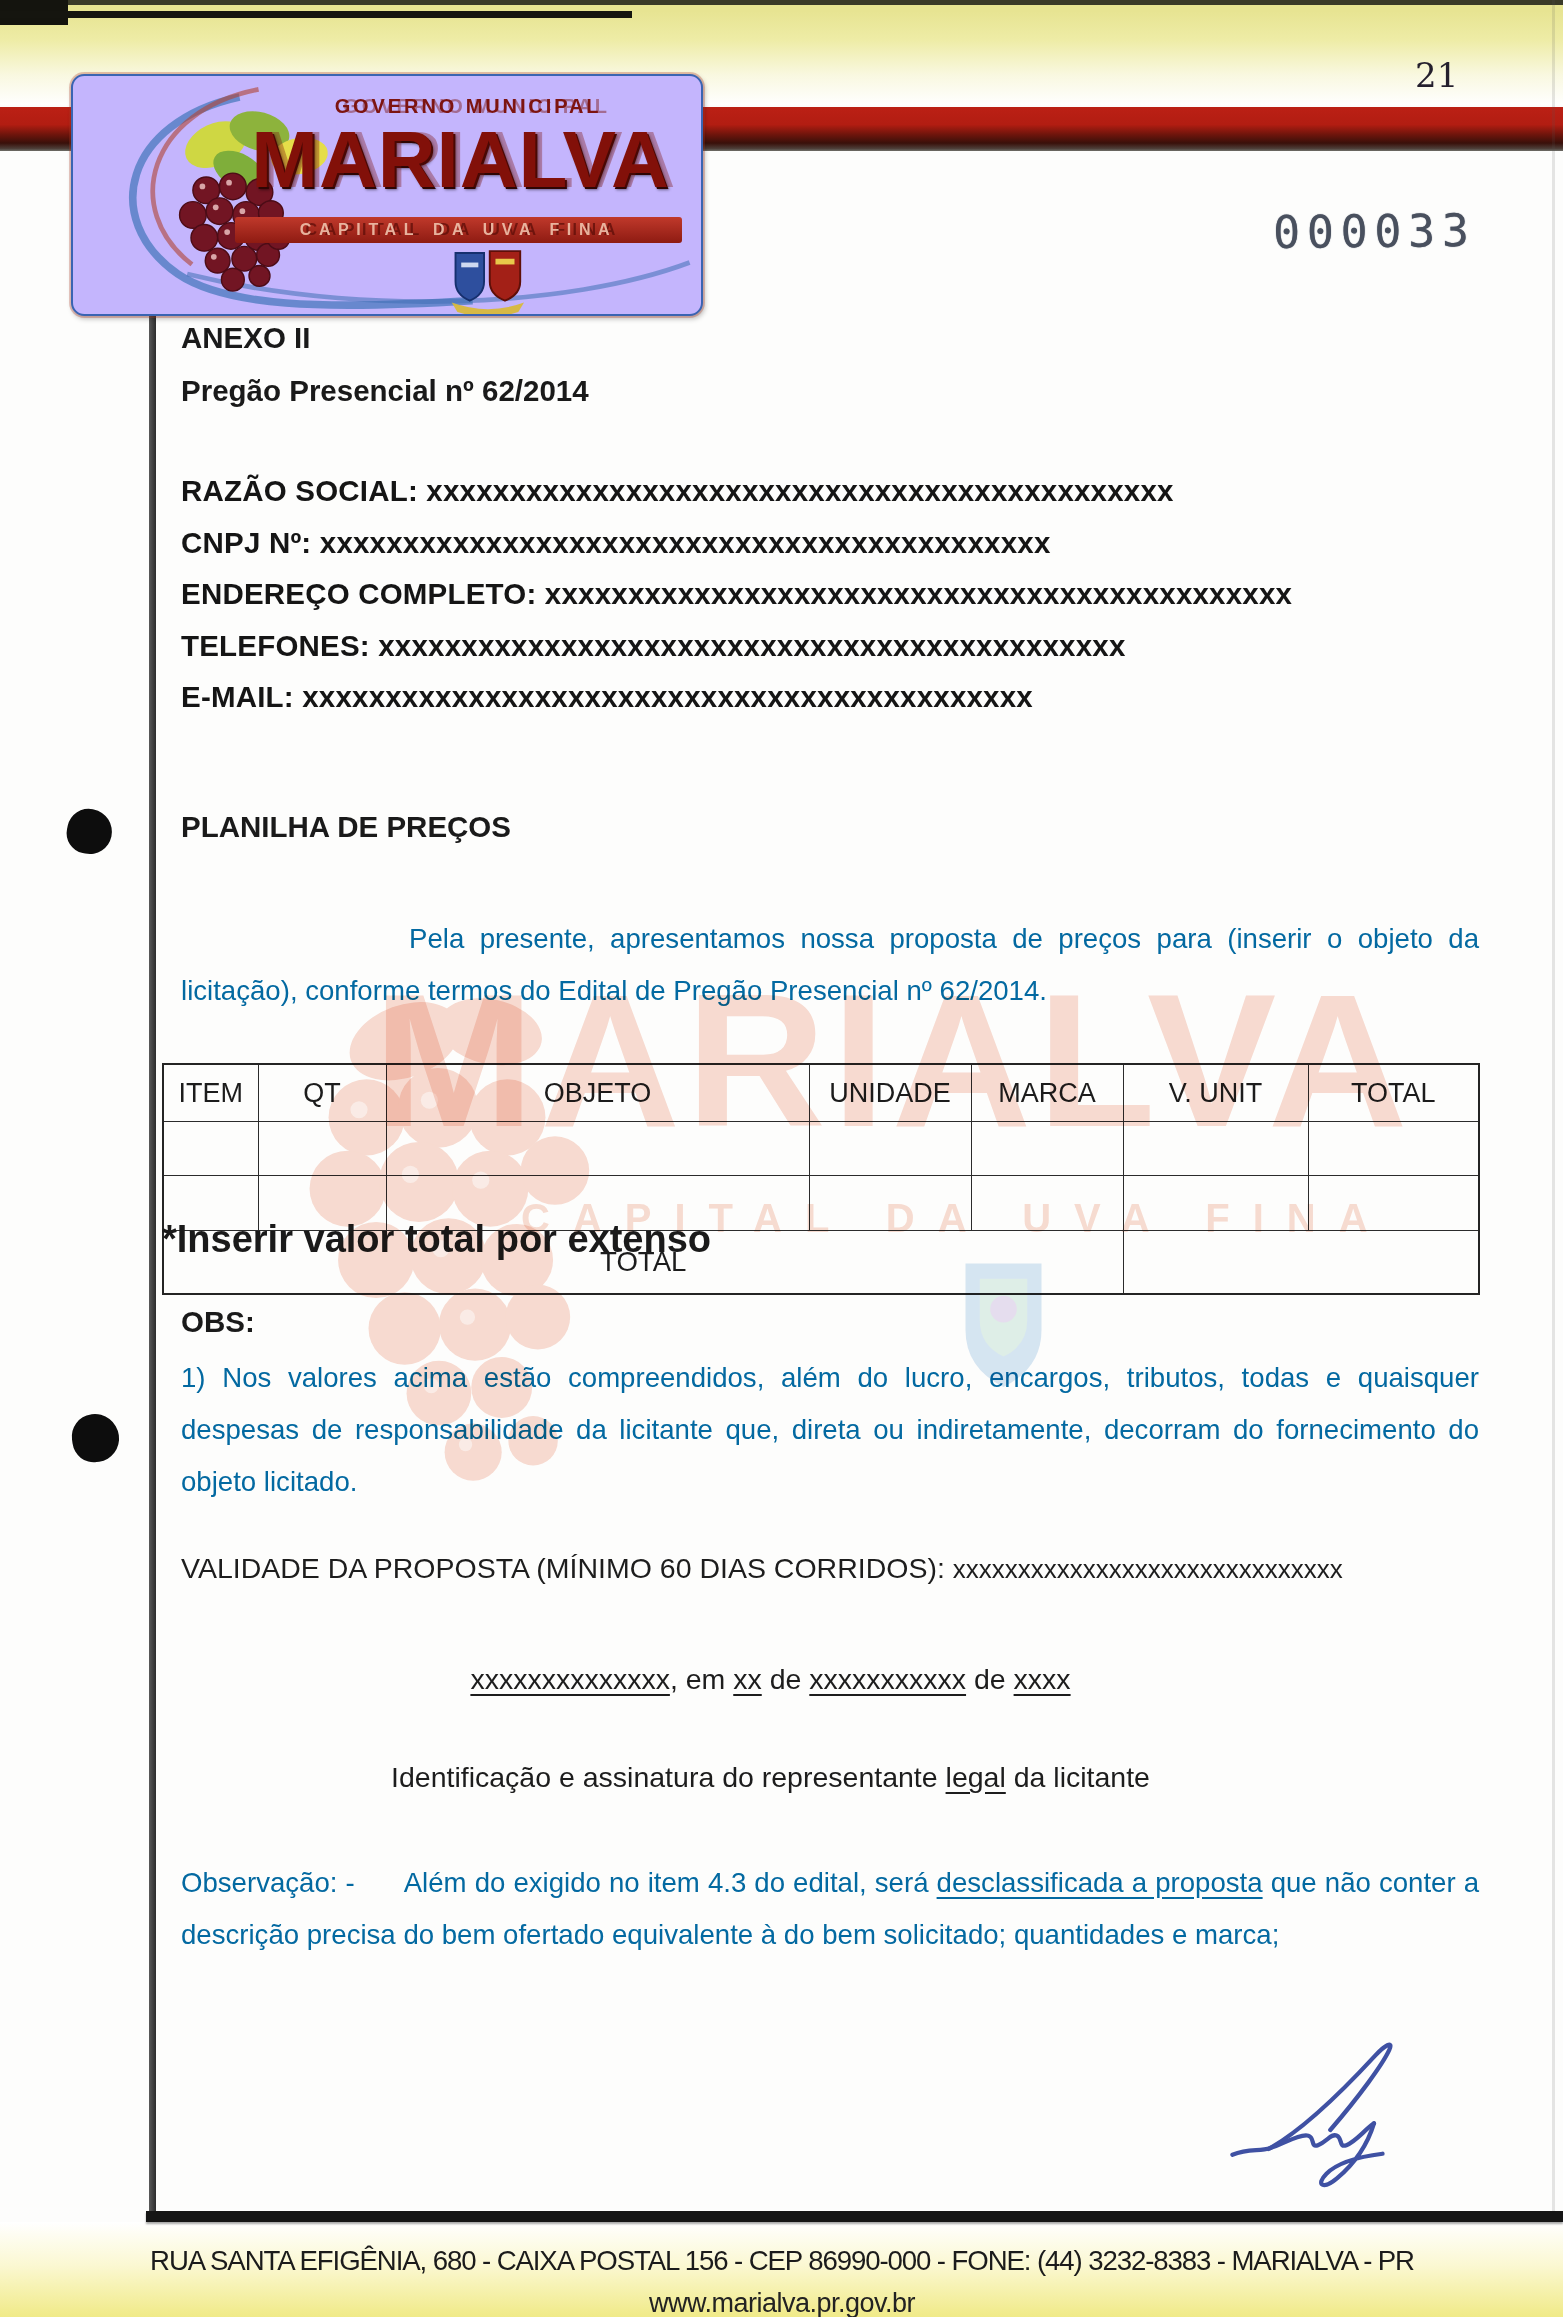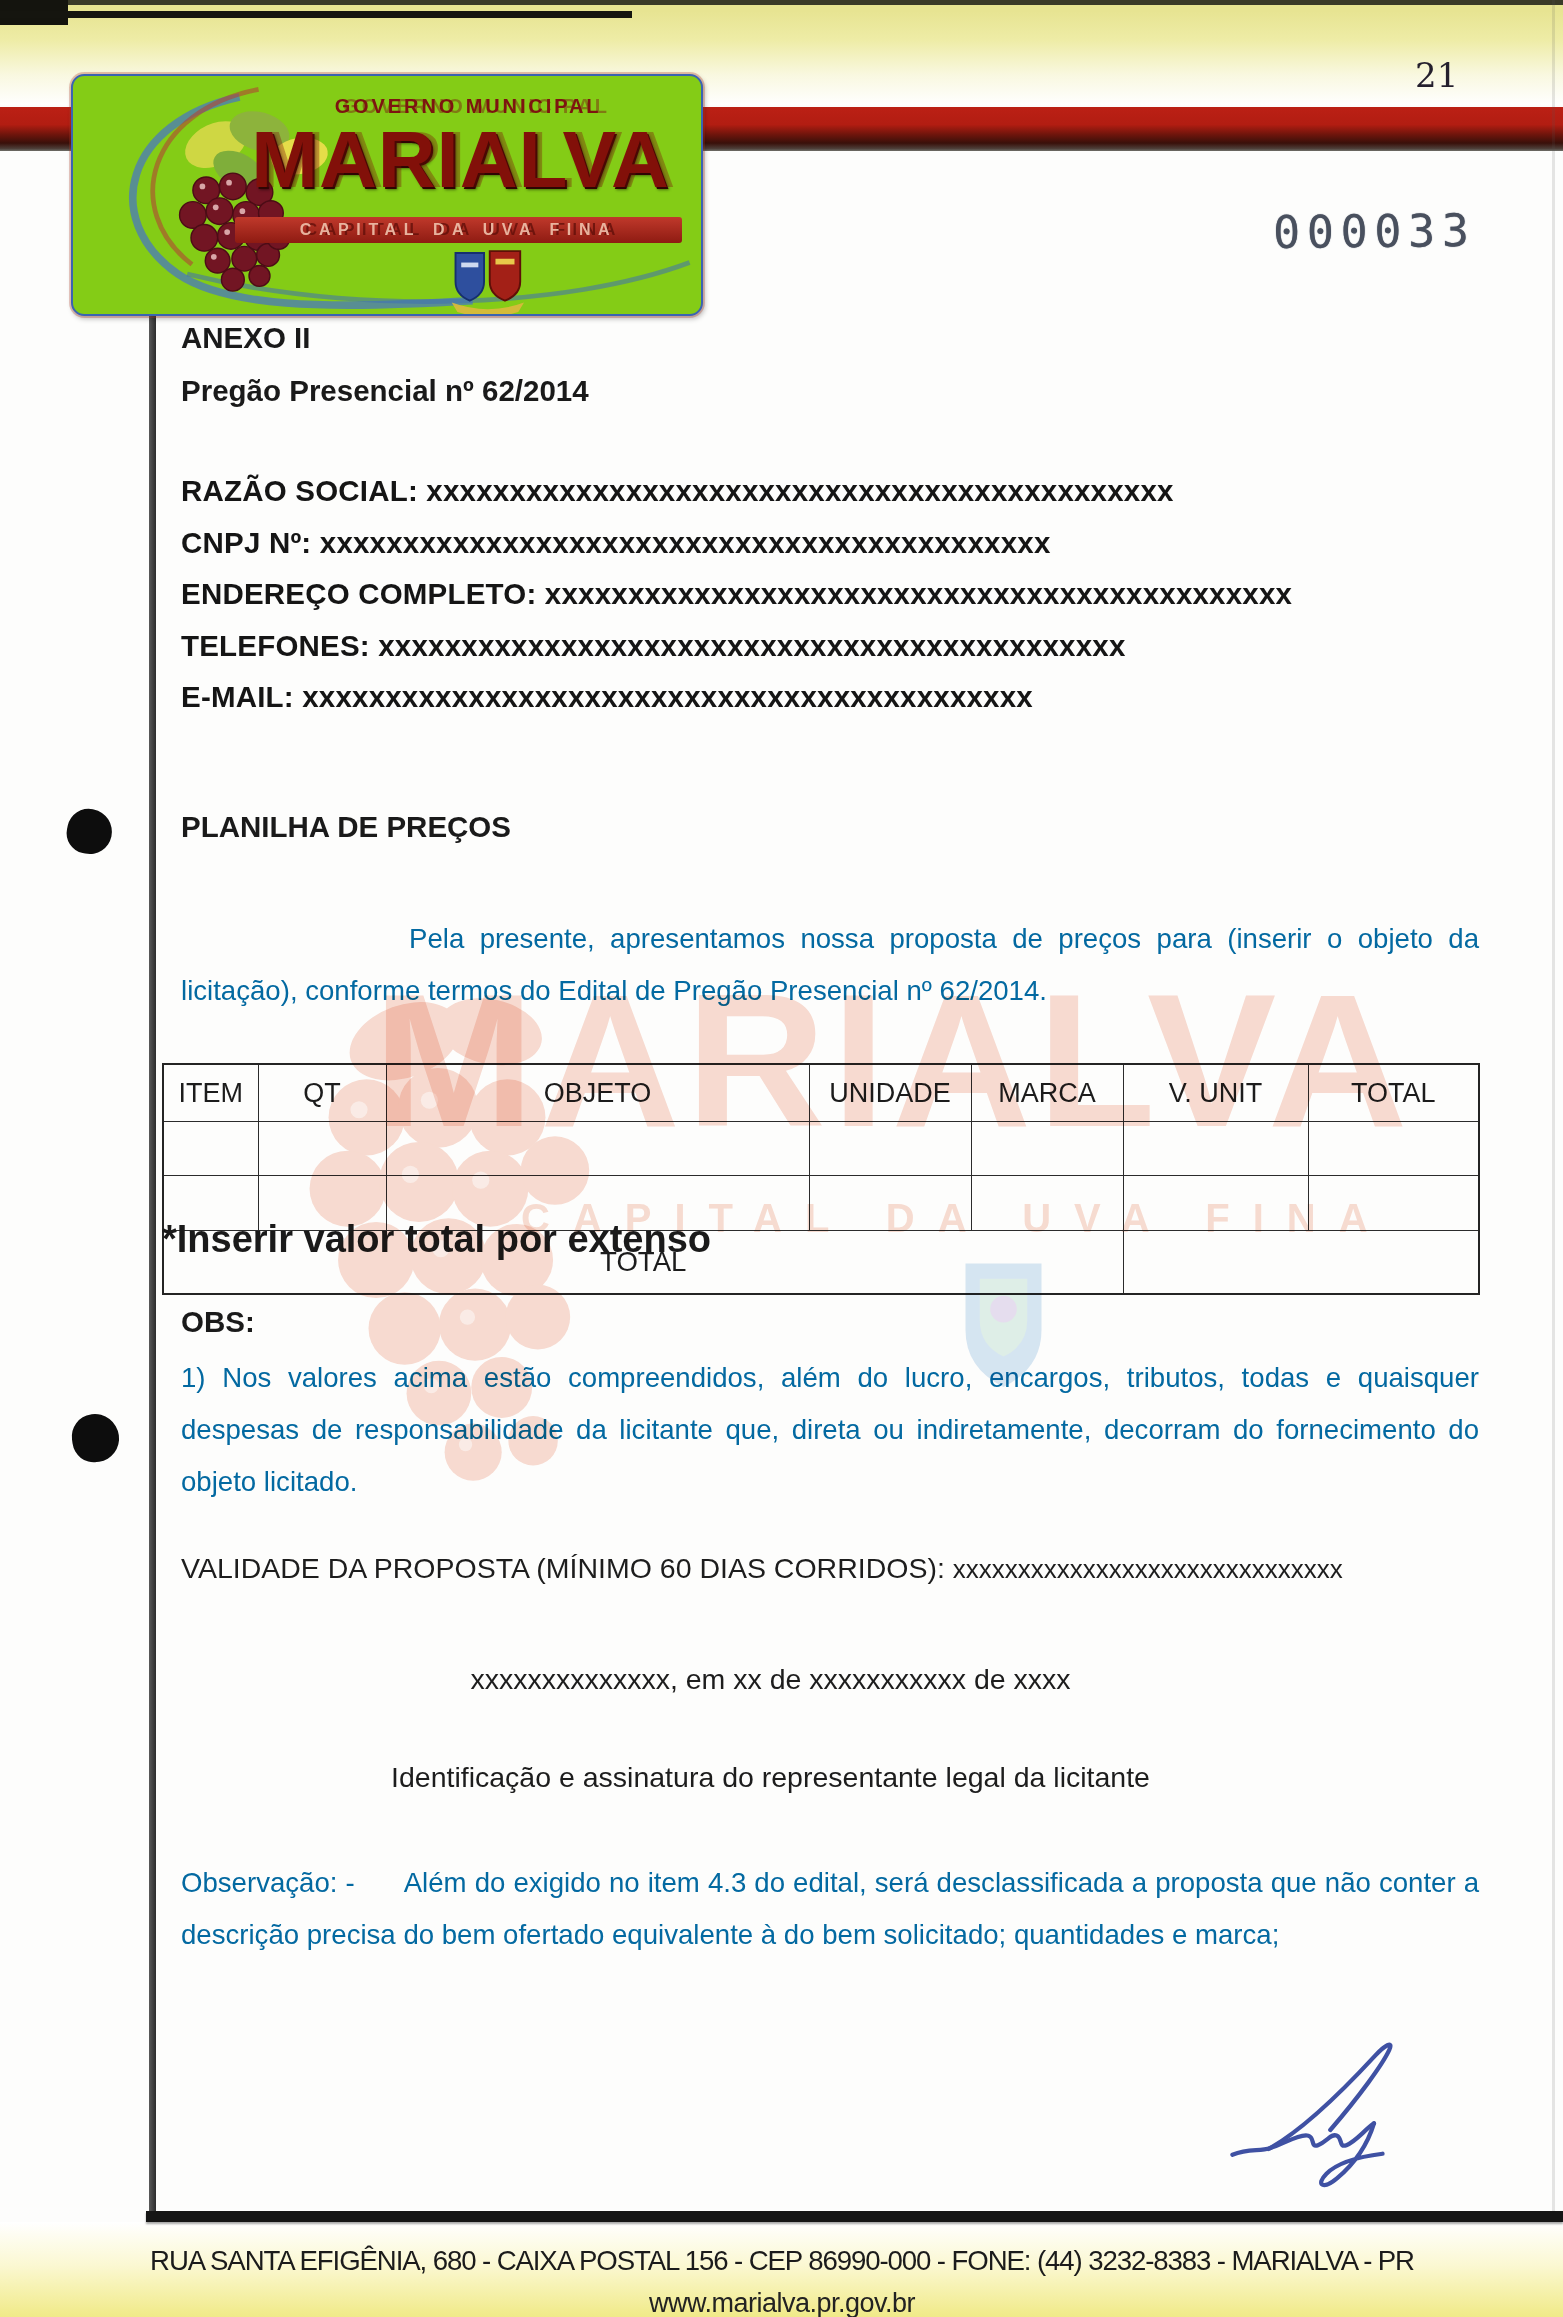--- a/index.html
+++ b/index.html
@@ -12,21 +12,21 @@
   .top-corner{left:0;top:0;width:68px;height:25px;background:#14140e;}
   .top-bar-left{left:0;top:11.4px;width:632px;height:6.7px;background:#15150f;}
   .yellow-band{left:0;top:4.8px;width:1564px;height:100px;
      background:linear-gradient(to bottom,#e7e492 6%,#eeeca6 35%,#f9f8e0 70%,#ffffff 100%);}
   .red-stripe{left:0;top:107px;width:1564px;height:44px;
      background:linear-gradient(to bottom,#bb2015 0%,#b21d12 40%,#70150c 62%,#39100a 82%,#4c3c36 94%,#6e6e68 100%);}
   .page-number{left:1415px;top:55px;font-family:"DejaVu Serif",serif;font-size:34px;color:#241f2d;}
   .right-scan-line{right:9.5px;top:0;width:2.9px;height:2318px;background:rgba(90,90,90,.15);}
 
   
-  .logo-box{left:71px;top:74px;width:628px;height:238px;background:#84cc16;border:2.9px solid #3a64b2;
+  .logo-box{left:71px;top:74px;width:628px;height:238px;background:#c4b5fd;border:2.9px solid #3a64b2;
      border-radius:13.3px;box-shadow:0 0 0 1.9px rgba(180,60,40,.30),1.9px 2.9px 5.7px rgba(0,0,0,.25);z-index:6;}
   .logo-art{left:0;top:0;width:628px;height:238px;}
   .logo-gov{left:181px;top:19px;width:428px;text-align:center;font-size:20px;font-weight:bold;
      color:#7d1410;letter-spacing:2.9px;text-shadow:8.6px 0 0 rgba(125,20,16,.45);}
   .logo-city{left:157px;top:38px;width:461px;text-align:center;font-size:80px;font-weight:bold;
      color:#821009;letter-spacing:1px;
      text-shadow:6.7px 0 0 rgba(122,15,10,.35),1.9px 1.9px 0 #2e0503,2.9px 2.9px 2.9px rgba(0,0,0,.45);}
   .logo-banner{left:162px;top:141px;width:447px;height:26px;
      background:linear-gradient(to bottom,#c0392b,#8e1b12);border-radius:2.9px;
      display:flex;align-items:center;justify-content:center;}
@@ -43,21 +43,21 @@
   .hole{background:#0d0d0d;border-radius:48% 52% 50% 46%;z-index:3;}
   .hole1{left:67px;top:809px;width:45px;height:45px;transform:rotate(12deg);}
   .hole2{left:72px;top:1414px;width:47px;height:48px;transform:rotate(-8deg);}
 
   
   .content{z-index:2;}
   .h{font-weight:bold;font-size:29.5px;color:#1a1a1a;}
   .field{font-size:29.5px;font-weight:bold;color:#151515;letter-spacing:0.2px;}
   .para{width:1298px;text-align:justify;font-size:27.6px;line-height:52px;color:#0369a1;}
   .gap{display:inline-block;width:49px;}
-  .u{text-underline-offset:4.8px;}
+  .u{text-decoration:underline;text-underline-offset:4.8px;}
   .xval{font-weight:bold;}
   .xplain{font-weight:normal;font-size:26px;}
   .centerline{width:1179px;text-align:center;font-size:28.5px;color:#1d1d1d;}
 
   
   table.price{border-collapse:collapse;table-layout:fixed;background:transparent;}
   table.price td{border:1.9px solid #2b2b2b;font-size:27px;color:#1c1c1c;text-align:center;
      vertical-align:middle;padding:11px;overflow:hidden;}
   table.price{border:2.9px solid #242424;}
   tr.hdr td{height:34px;}

